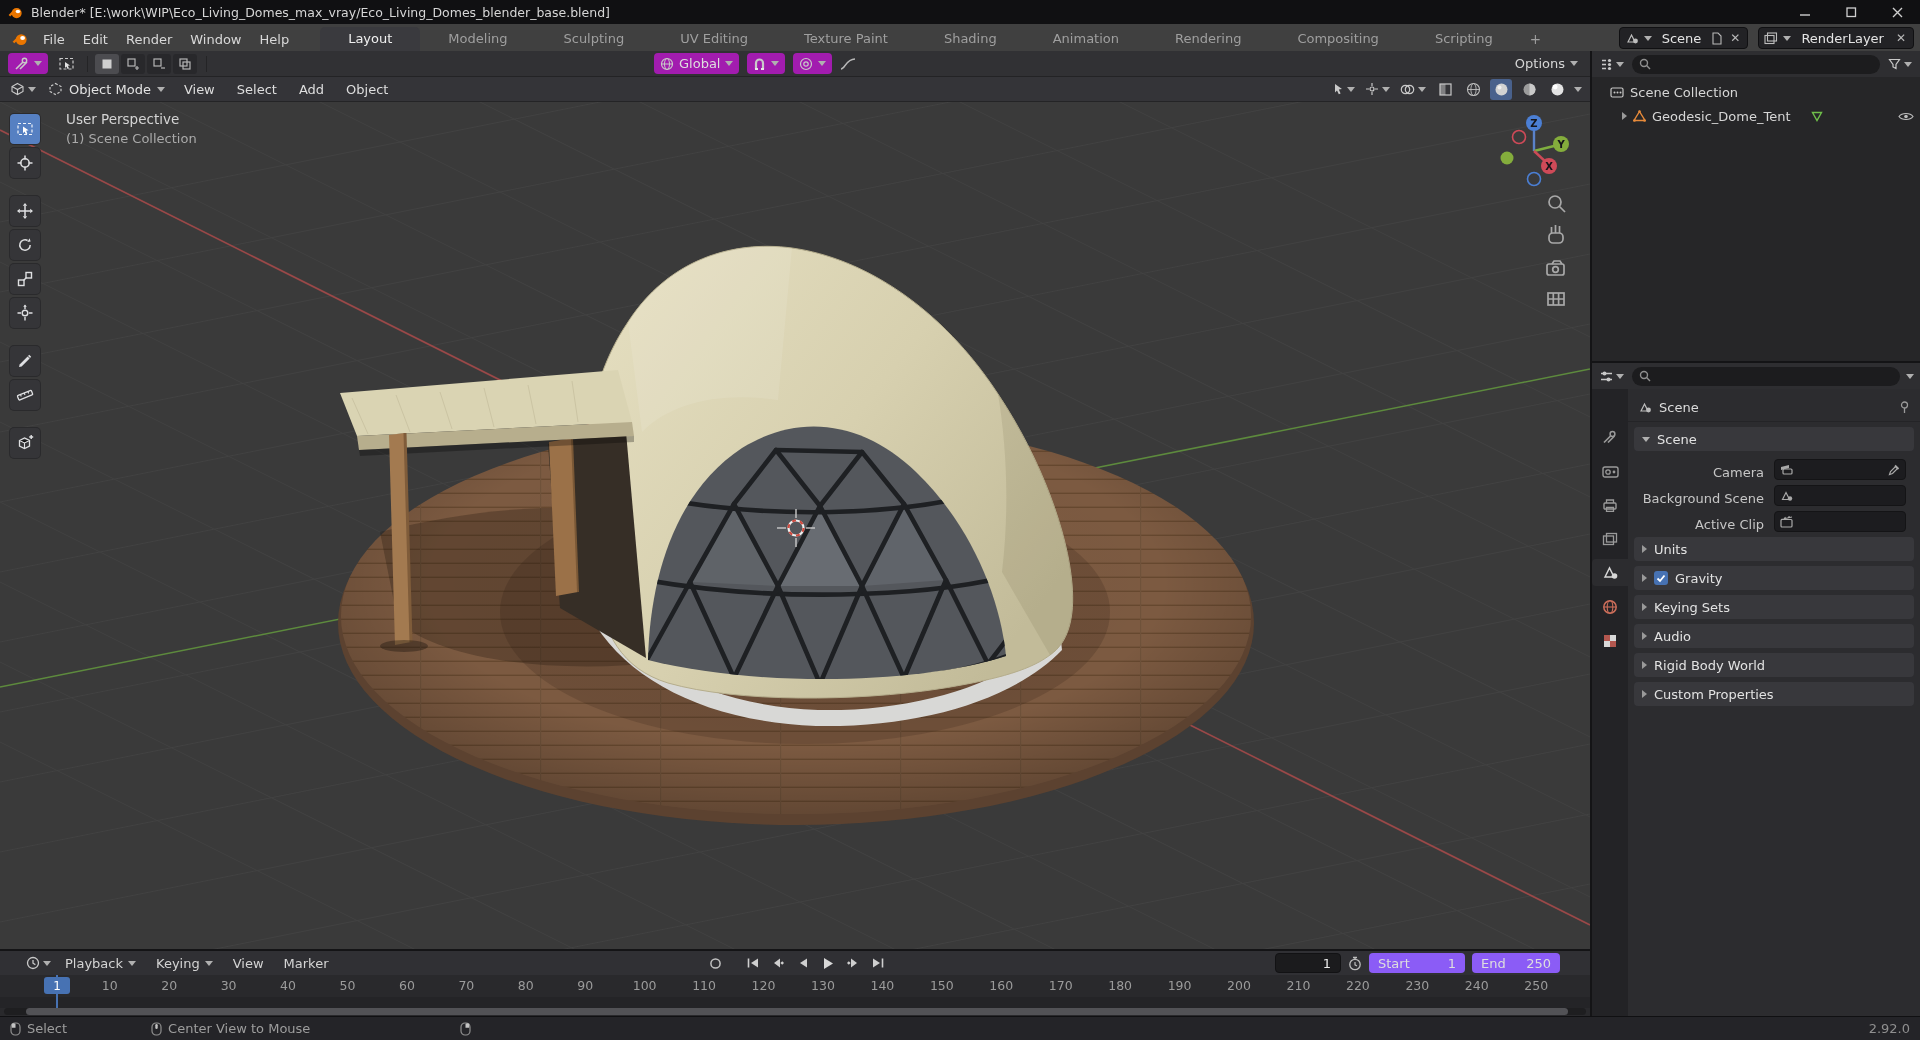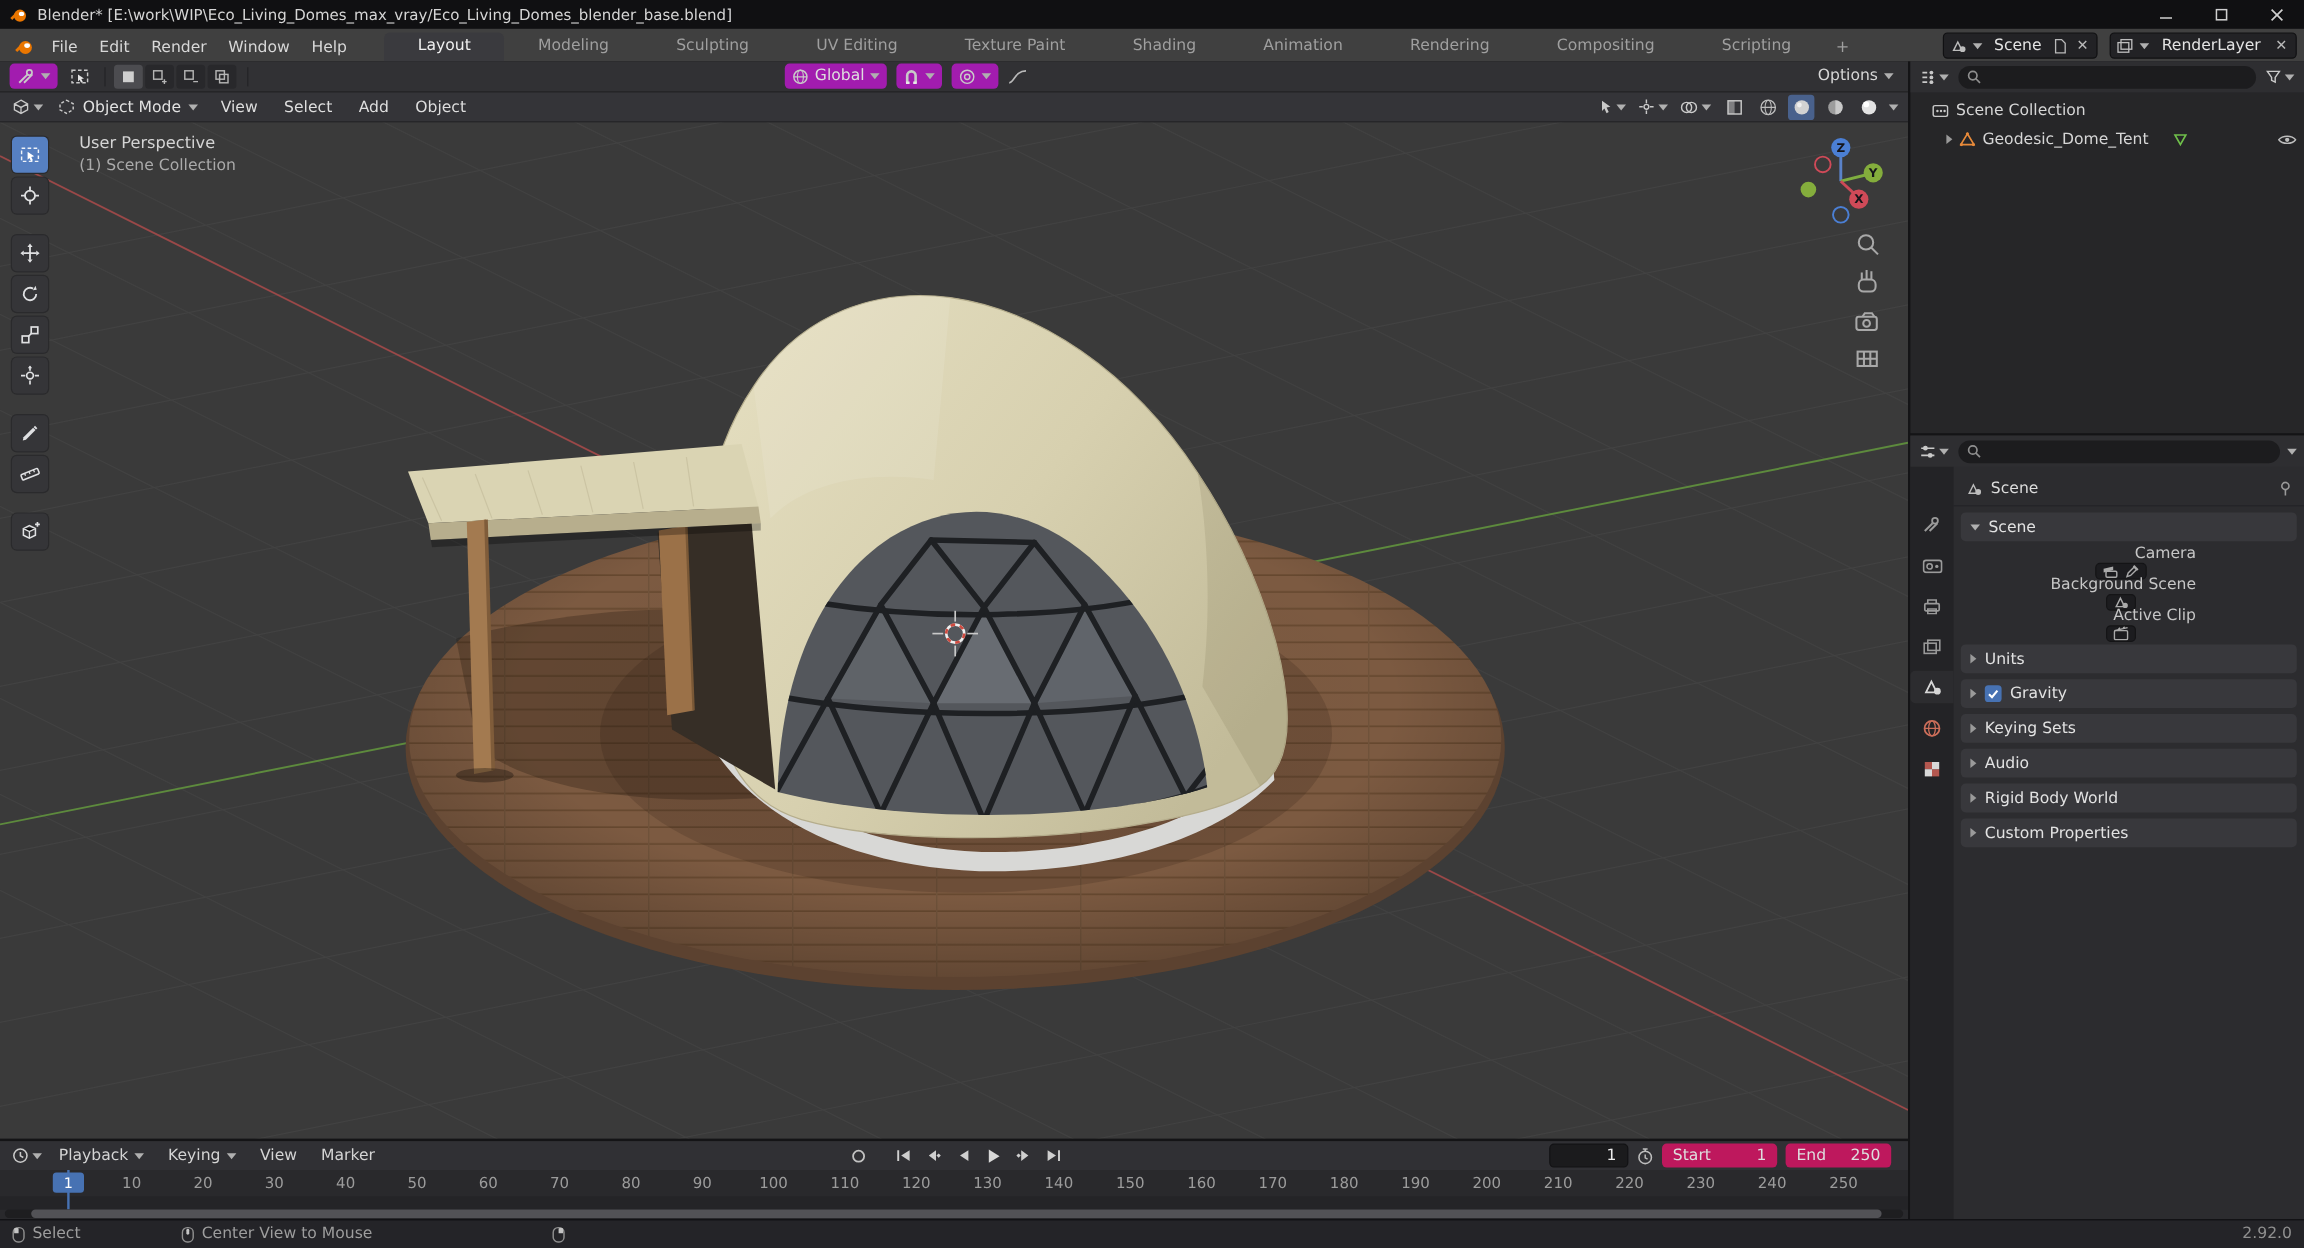--- a/index.html
+++ b/index.html
@@ -56,27 +56,27 @@
 .overlay .l2{color:#aaaaaa;font-size:13px;}
 
 
 .vtoolbar{position:absolute;left:10px;top:12px;display:flex;flex-direction:column;gap:4px;}
 .tgap{height:10px;}
 .toolbtn{width:30px;height:30px;background:#353538;border-radius:4px;display:flex;align-items:center;justify-content:center;box-shadow:0 0 0 1px #2a2a2c;}
 .toolbtn.active{background:#5680c2;}
 
 
 .timeline{position:absolute;left:0;top:949px;width:1590px;height:67px;background:#29292c;border-top:2px solid #141416;}
-.tlheader{position:relative;height:24px;background:#303034;display:flex;align-items:center;padding:0 8px;gap:4px;}
+.tlheader{position:relative;height:24px;background:#303034;display:flex;align-items:center;padding:0 24px;gap:4px;}
 .tl-menu{padding:2px 8px;color:#d4d4d4;font-size:13px;display:flex;align-items:center;gap:5px;}
 .transport{position:absolute;left:704px;top:0;height:24px;display:flex;align-items:center;gap:3px;}
 .pbtn{width:22px;height:20px;display:flex;align-items:center;justify-content:center;border-radius:3px;}
 .tl-right{margin-left:auto;display:flex;align-items:center;gap:7px;padding-right:6px;}
 .framefield{background:#1b1b1d;border:1px solid #121214;border-radius:4px;height:20px;min-width:66px;display:flex;align-items:center;justify-content:flex-end;padding:0 9px;color:#ececec;font-size:13px;}
-.rangefield{background:#be185d;border-radius:4px;height:20px;display:flex;align-items:center;padding:0 9px;color:#dedede;font-size:13px;gap:8px;}
+.rangefield{background:#8b5cf6;border-radius:4px;height:20px;display:flex;align-items:center;padding:0 9px;color:#dedede;font-size:13px;gap:8px;}
 .rangefield .val{margin-left:auto;}
 .tlruler{position:relative;height:41px;background:#29292c;}
 .ticks{position:absolute;left:80px;top:0;width:1486px;height:22px;display:flex;justify-content:space-between;}
 .tick{width:60px;text-align:center;font-size:12.5px;color:#9b9b9b;line-height:22px;}
 .tlbody{position:absolute;left:0;top:22px;width:100%;height:11px;background:#242427;}
 .playline{position:absolute;left:56px;top:0;width:2px;height:33px;background:#4772b3;}
 .playbadge{position:absolute;left:44px;top:2px;width:26px;height:17px;background:#4772b3;border-radius:3px;color:#fff;font-size:12px;display:flex;align-items:center;justify-content:center;}
 .tlscroll{position:absolute;left:4px;right:4px;bottom:1px;height:7px;background:#1e1e20;border-radius:4px;}
 .tlhandle{position:absolute;left:22px;right:18px;top:0;height:7px;background:#525256;border-radius:4px;}
 
@@ -88,21 +88,21 @@
 
 
 .props{position:absolute;left:1592px;top:363px;width:328px;height:653px;background:#2c2c2f;}
 .props-body{display:flex;height:627px;}
 .tabstrip{width:36px;background:#232326;padding-top:34px;display:flex;flex-direction:column;align-items:center;gap:7px;}
 .tab{width:32px;height:27px;display:flex;align-items:center;justify-content:center;border-radius:4px 0 0 4px;}
 .tab.active{background:#2c2c2f;width:36px;}
 .pcontent{flex:1;padding-top:4px;}
 .crumb{height:29px;display:flex;align-items:center;gap:7px;padding:0 10px;font-size:13px;color:#dcdcdc;border-bottom:1px solid #242427;}
 .ppanel{margin:5px 6px 3px;background:#38383c;border-radius:4px;height:24px;display:flex;align-items:center;gap:7px;padding:0 8px;font-size:13px;color:#e2e2e2;}
-.prow{height:26px;display:flex;align-items:center;padding-right:14px;flex-direction:column;}
+.prow{height:26px;display:flex;align-items:flex-end;padding-right:14px;}
 .prow .lbl{width:146px;text-align:right;padding-right:10px;color:#c6c6c6;font-size:13px;}
 .prow .fld{flex:1;height:21px;background:#1c1c1f;border:1px solid #141416;border-radius:4px;display:flex;align-items:center;padding:0 5px;gap:5px;}
 .chk{width:14px;height:14px;background:#4772b3;border-radius:3px;display:flex;align-items:center;justify-content:center;}
 
 
 .statusbar{position:absolute;left:0;top:1016px;width:1920px;height:24px;background:#242428;border-top:1px solid #101012;display:flex;align-items:center;padding:0 10px;color:#9d9d9d;font-size:13px;}
 .sgrp{display:flex;align-items:center;gap:6px;}
 .sver{margin-left:auto;color:#8f8f8f;}
 </style>
 </head>

